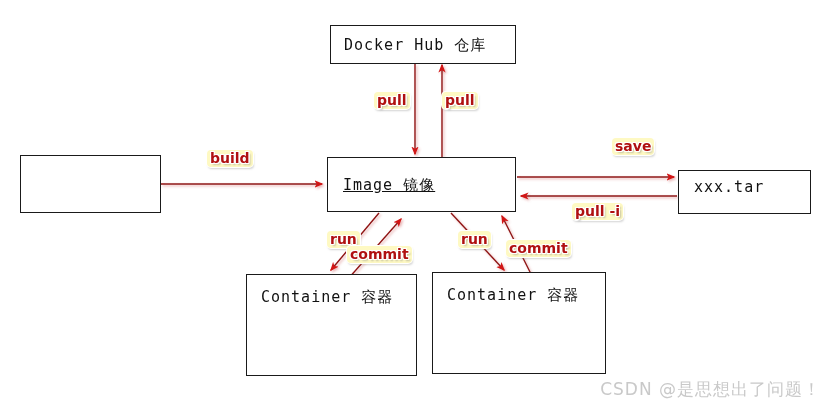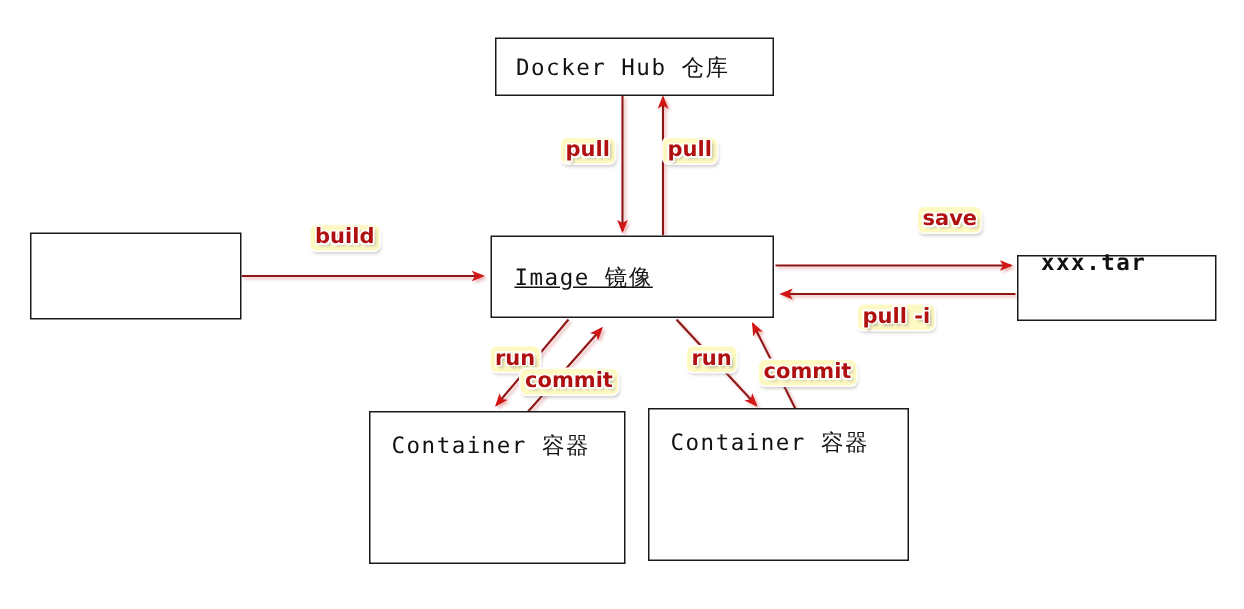--- a/index.html
+++ b/index.html
@@ -101,31 +101,32 @@
 
   <div class="node" style="left:330px; top:25px; width:186px; height:39px;"></div>
   <div class="node-label" style="left:344px; top:36px;">Docker Hub 仓库</div>
 
   <div class="node" style="left:20px; top:155px; width:141px; height:58px;"></div>
 
   <div class="node" style="left:327px; top:157px; width:189px; height:55px;"></div>
   <div class="node-label" style="left:343px; top:176px;text-decoration:underline;">Image 镜像</div>
 
   <div class="node" style="left:678px; top:170px; width:133px; height:44px;"></div>
-  <div class="node-label" style="left:694px; top:166px;font-weight:bold;">xxx.tar</div>
+  <div class="node-label" style="left:694px; top:178px;">xxx.tar</div>
 
   <div class="node" style="left:246px; top:274px; width:171px; height:102px;"></div>
   <div class="node-label" style="left:261px; top:288px;">Container 容器</div>
 
   <div class="node" style="left:432px; top:272px; width:174px; height:102px;"></div>
   <div class="node-label" style="left:447px; top:286px;">Container 容器</div>
 
   <div class="edge-label" style="left:374px; top:92px;">pull</div>
   <div class="edge-label" style="left:442px; top:92px;">pull</div>
   <div class="edge-label" style="left:207px; top:150px;text-align:center;">build</div>
   <div class="edge-label" style="left:573px; top:138px;margin-left:39px;">save</div>
   <div class="edge-label" style="left:572px; top:203px;">pull -i</div>
   <div class="edge-label" style="left:327px; top:231px;">run</div>
   <div class="edge-label" style="left:347px; top:246px;">commit</div>
   <div class="edge-label" style="left:458px; top:231px;">run</div>
   <div class="edge-label" style="left:506px; top:240px;">commit</div>
 
+  <div id="watermark">CSDN @是思想出了问题！</div>
 </div>
 
 </body></html>

